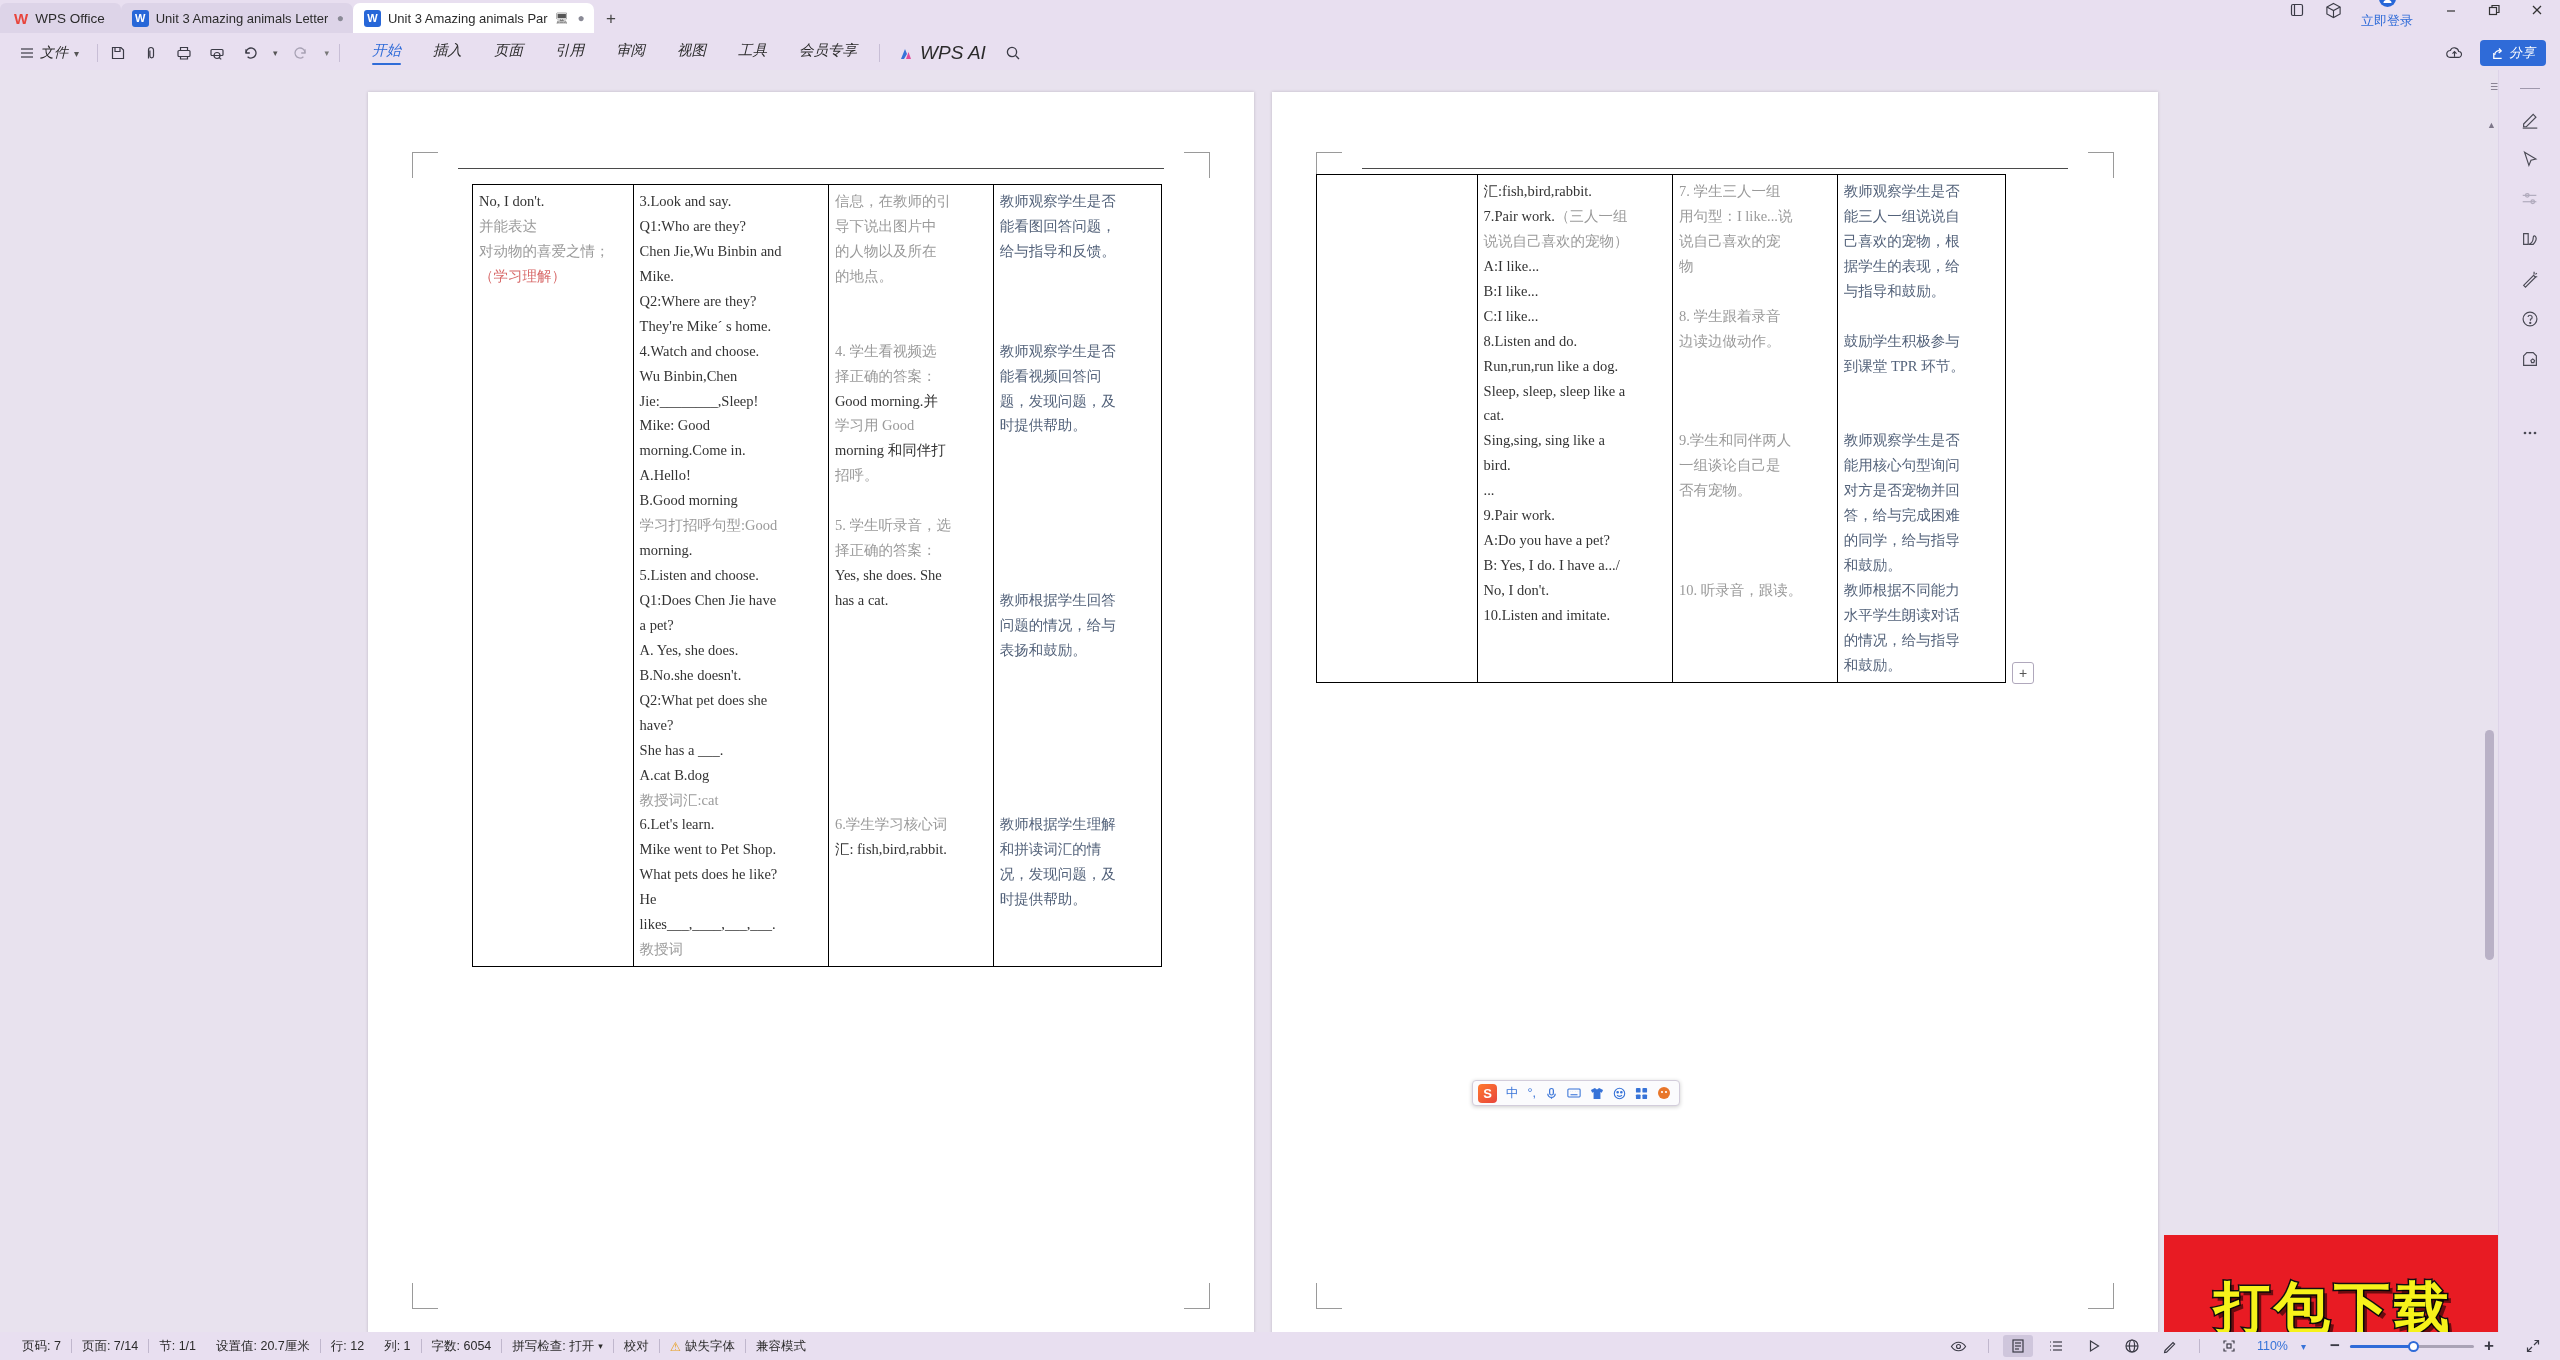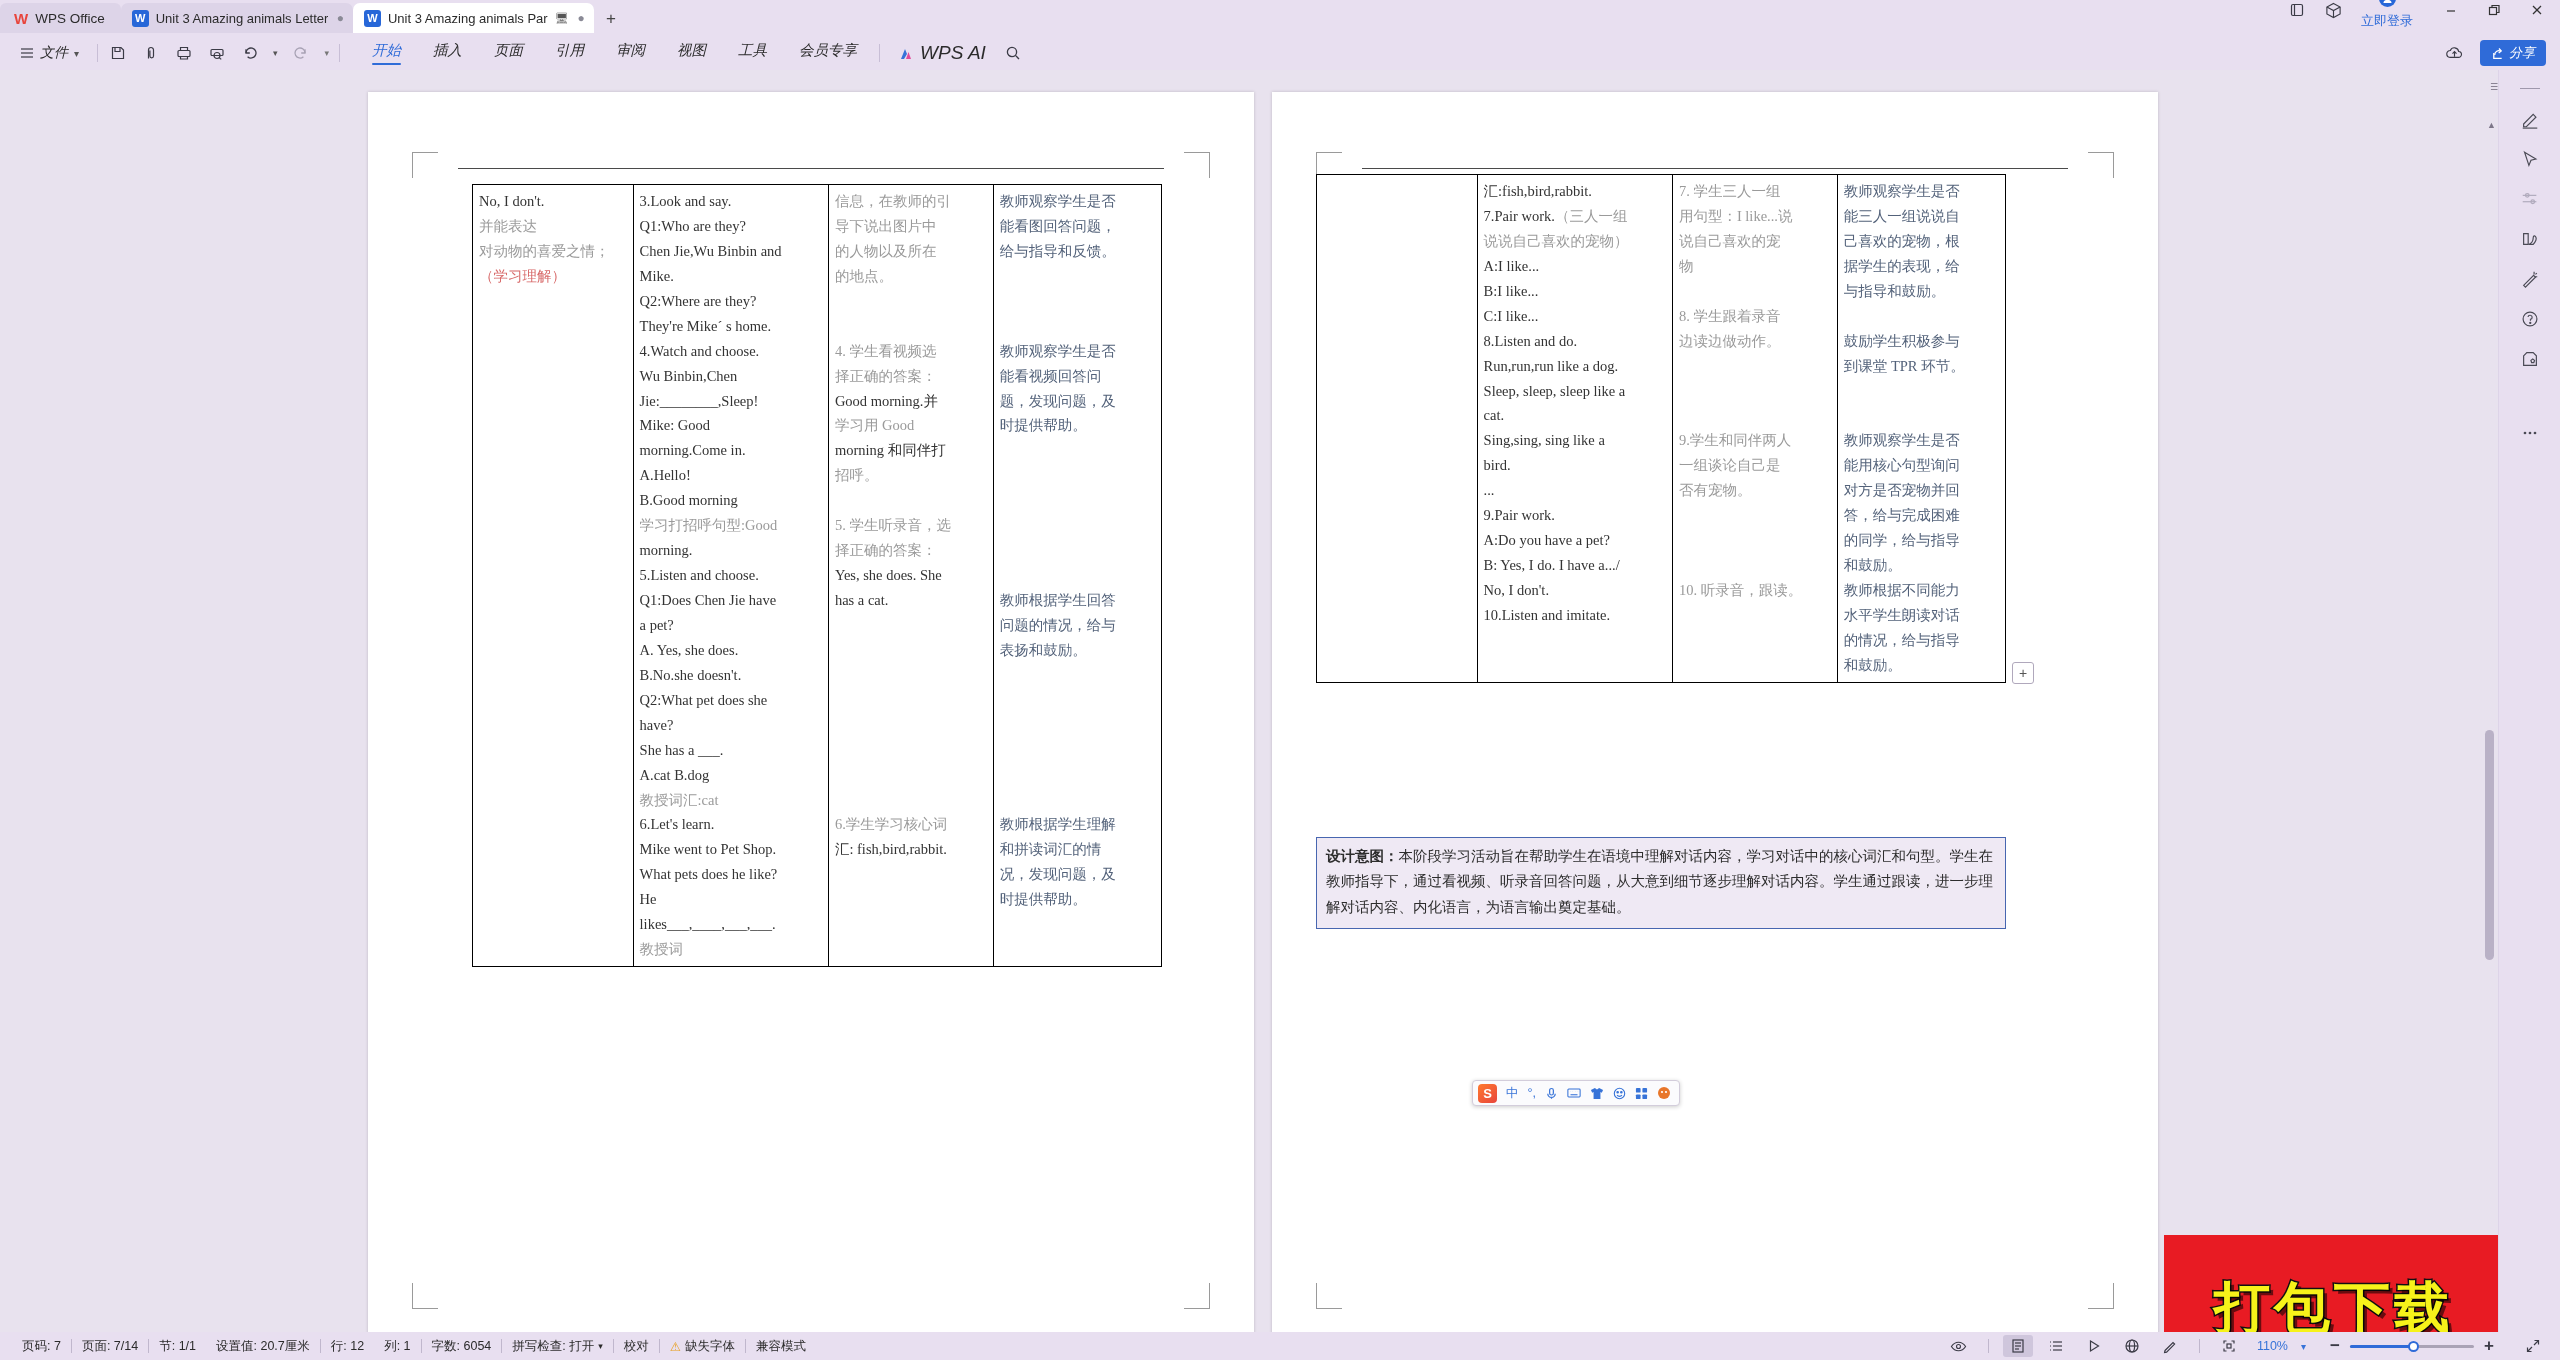--- a/index.html
+++ b/index.html
@@ -632,23 +632,20 @@
               <span class="ln bluegray">和鼓励。</span>
               <span class="ln bluegray">教师根据不同能力</span>
               <span class="ln bluegray">水平学生朗读对话</span>
               <span class="ln bluegray">的情况，给与指导</span>
               <span class="ln bluegray">和鼓励。</span>
             </td>
       </tr>
       </tbody>
     </table>
 
-    <div class="intent-box">
-      <span class="lbl">设计意图：</span><span id="intent-body">本阶段学习活动旨在帮助学生在语境中理解对话内容，学习对话中的核心词汇和句型。学生在教师指导下，通过看视频、听录音回答问题，从大意到细节逐步理解对话内容。学生通过跟读，进一步理解对话内容、内化语言，为语言输出奠定基础。</span>
-    </div>
   </div>
 
   <div class="plus-handle">+</div>
 
   <div class="ime">
     <span class="ime-s">S</span>
     <span class="ime-i">中</span>
     <span class="ime-i">°,</span>
     <span class="ime-i">
       <svg width="13" height="13" viewBox="0 0 14 14" fill="none" stroke="#3773d8" stroke-width="1.3">

